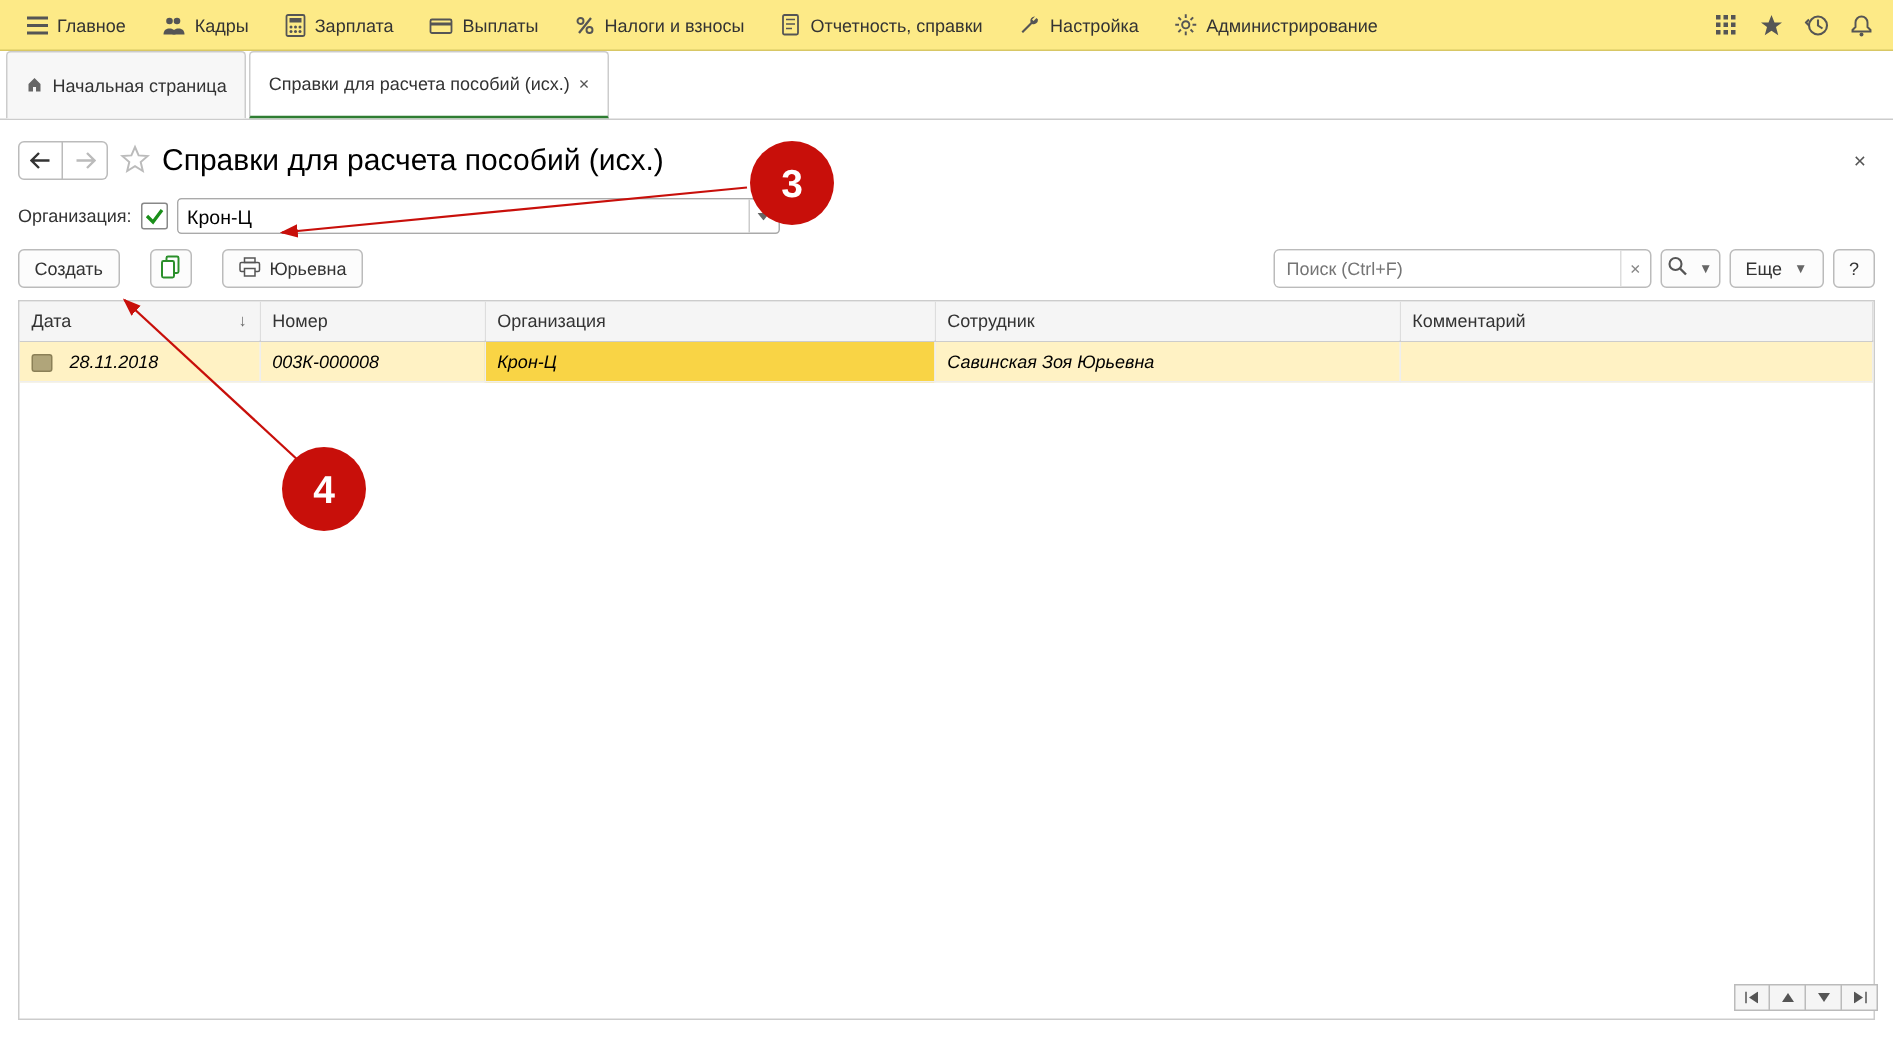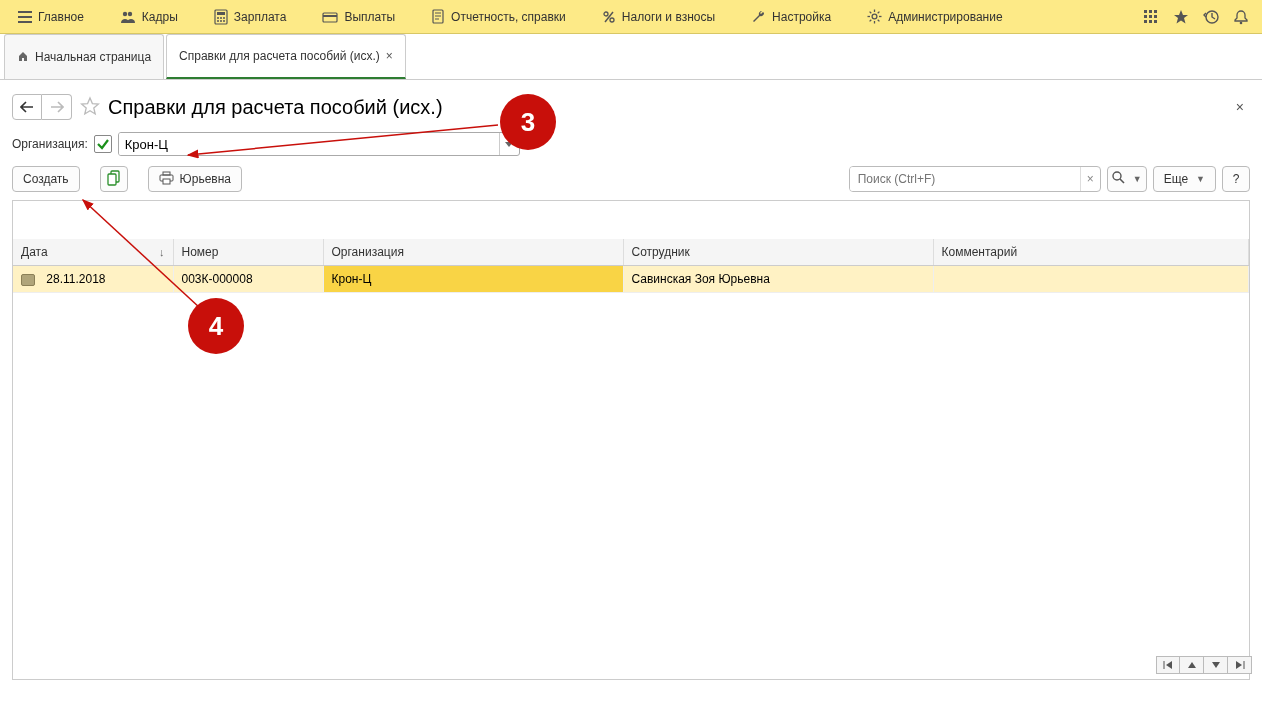--- a/index.html
+++ b/index.html
@@ -1,20 +1,20 @@
 <!DOCTYPE html>
 <html><head>
 <meta charset="utf-8">
 <style>
   * { box-sizing: border-box; margin: 0; padding: 0; }
   html, body { width: 1262px; height: 709px; font-family: Arial, sans-serif; font-size: 12px; background: #fff; overflow: hidden; }
 
   
   .topbar { height: 34px; background: #fdea87; border-bottom: 1px solid #d8c765; display: flex; align-items: center; justify-content: space-between; padding: 0 6px; }
-  .topmenu { display: flex; align-items: center; height: 100%; gap: 12px; }
+  .topmenu { display: flex; align-items: center; height: 100%; }
   .topmenu-item { display: flex; align-items: center; gap: 6px; padding: 0 12px; height: 100%; cursor: pointer; color: #333; }
   .top-icons { display: flex; align-items: center; gap: 12px; padding-right: 6px; }
   .top-icon { width: 18px; height: 18px; display: flex; align-items: center; justify-content: center; cursor: pointer; color: #555; }
   .icon svg { display: block; }
   .hamburger { display:flex; flex-direction:column; gap:3px;}
   .hamburger div{ width:14px; height:2px; background:#555;}
 
   
   .tabstrip { height: 46px; display: flex; align-items: stretch; border-bottom: 1px solid #ccc; padding-left: 4px;}
   .tab { display: flex; align-items: center; gap: 6px; padding: 0 12px; border: 1px solid #ccc; border-bottom: none; background: #f7f7f7; margin-right: 2px; border-top-left-radius: 3px; border-top-right-radius: 3px; font-size: 12px; color:#333; cursor:pointer;}
@@ -48,24 +48,24 @@
   .btn { height:26px; border:1px solid #bbb; background:#fcfcfc; border-radius:4px; display:flex; align-items:center; padding:0 10px; gap:6px; cursor:pointer; font-size:12px; color:#333;}
   .btn.iconbtn { padding:0; width:28px; justify-content:center;}
   .toolbar-right { margin-left:auto; display:flex; align-items:flex-end; gap:6px;}
   .searchwrap { display:flex; align-items:stretch; height:26px; border:1px solid #bbb; border-radius:4px; overflow:hidden;}
   .searchwrap input { border:none; width:230px; padding:0 8px; font-size:12px; color:#555; outline:none;}
   .searchwrap .clear { width:20px; display:flex; align-items:center; justify-content:center; border-left:1px solid #ddd; cursor:pointer; color:#888;}
   .btn .caret { font-size:9px; color:#666; margin-left:2px;}
 
   
   .tablewrap { border:1px solid #ccc; margin:0 8px; background:#fff; height: 480px; overflow:hidden;}
-  table { width:100%; border-collapse:collapse; table-layout:fixed;margin-top:38px;}
+  table { width:100%; border-collapse:collapse; table-layout:fixed;}
   thead th { text-align:left; font-weight:normal; padding:6px 8px; border-right:1px solid #ddd; border-bottom:1px solid #ccc; background:#f5f5f5; color:#333; position:relative;}
   .sort-arrow { position:absolute; right:8px; top:7px; color:#666; font-size:11px;}
-  tbody td { padding:6px 8px; border-right:1px solid #eee; border-bottom:1px solid #eee;}
+  tbody td { padding:6px 8px; border-right:1px solid #eee; border-bottom:1px solid #eee;font-style:italic;}
   .row-highlight td { background:#fff2c4;}
   .row-highlight td.cell-org { background:#f9d445;}
   .row-icon { display:inline-block; width:14px; height:12px; background:#b0a57a; border:1px solid #8b8057; border-radius:2px; margin-right:8px; vertical-align:middle;}
   .col-date{width:160px;} .col-number{width:150px;} .col-org{width:300px;} .col-emp{width:310px;} .col-comment{width:auto;}
 
   
   .pager { position:absolute; bottom:6px; right:10px; display:flex; gap:0;}
   .pager-btn { width:24px; height:18px; border:1px solid #bbb; background:#f5f5f5; display:flex; align-items:center; justify-content:center; cursor:pointer; font-size:10px; color:#555;}
   .pager-btn + .pager-btn{ border-left:none;}
 
@@ -118,38 +118,38 @@
       <span class="icon">
         <svg width="16" height="14" viewBox="0 0 16 14">
             <rect x="1" y="3" width="14" height="9" rx="1" fill="none" stroke="#555" stroke-width="1.2"></rect>
             <rect x="1" y="5" width="14" height="2" fill="#555"></rect>
           </svg>
       </span>
       <span>Выплаты</span>
     </div>
     <div class="topmenu-item">
       <span class="icon">
+        <svg width="14" height="14" viewBox="0 0 14 14">
+            <circle cx="4" cy="4" r="2" fill="none" stroke="#555" stroke-width="1.3"></circle>
+            <circle cx="10" cy="10" r="2" fill="none" stroke="#555" stroke-width="1.3"></circle>
+            <line x1="3" y1="12" x2="11" y2="2" stroke="#555" stroke-width="1.5"></line>
+          </svg>
+      </span>
+      <span>Налоги и взносы</span>
+    </div>
+    <div class="topmenu-item">
+      <span class="icon">
         <svg width="14" height="16" viewBox="0 0 14 16">
             <rect x="2" y="1" width="10" height="13" rx="1" fill="none" stroke="#555" stroke-width="1.2"></rect>
             <line x1="4" y1="4" x2="10" y2="4" stroke="#555"></line>
             <line x1="4" y1="7" x2="10" y2="7" stroke="#555"></line>
             <line x1="4" y1="10" x2="8" y2="10" stroke="#555"></line>
           </svg>
       </span>
       <span>Отчетность, справки</span>
-    </div>
-    <div class="topmenu-item">
-      <span class="icon">
-        <svg width="14" height="14" viewBox="0 0 14 14">
-            <circle cx="4" cy="4" r="2" fill="none" stroke="#555" stroke-width="1.3"></circle>
-            <circle cx="10" cy="10" r="2" fill="none" stroke="#555" stroke-width="1.3"></circle>
-            <line x1="3" y1="12" x2="11" y2="2" stroke="#555" stroke-width="1.5"></line>
-          </svg>
-      </span>
-      <span>Налоги и взносы</span>
     </div>
     <div class="topmenu-item">
       <span class="icon">
         <svg width="15" height="15" viewBox="0 0 15 15">
             <path d="M13 4a3 3 0 0 1-4 3L3 13l-1-1 6-6a3 3 0 0 1 3-4l-2 2 1 1 2-2z" fill="#555"></path>
           </svg>
       </span>
       <span>Настройка</span>
     </div>
     <div class="topmenu-item">

